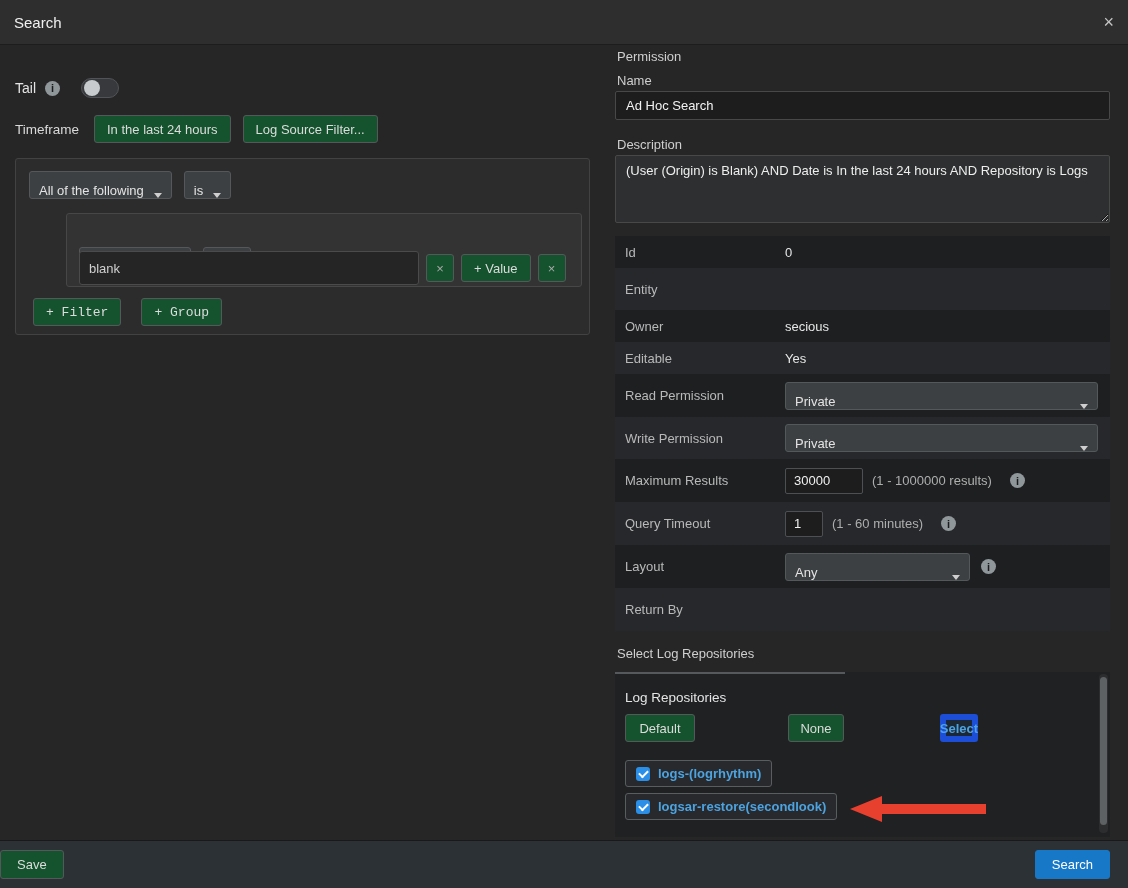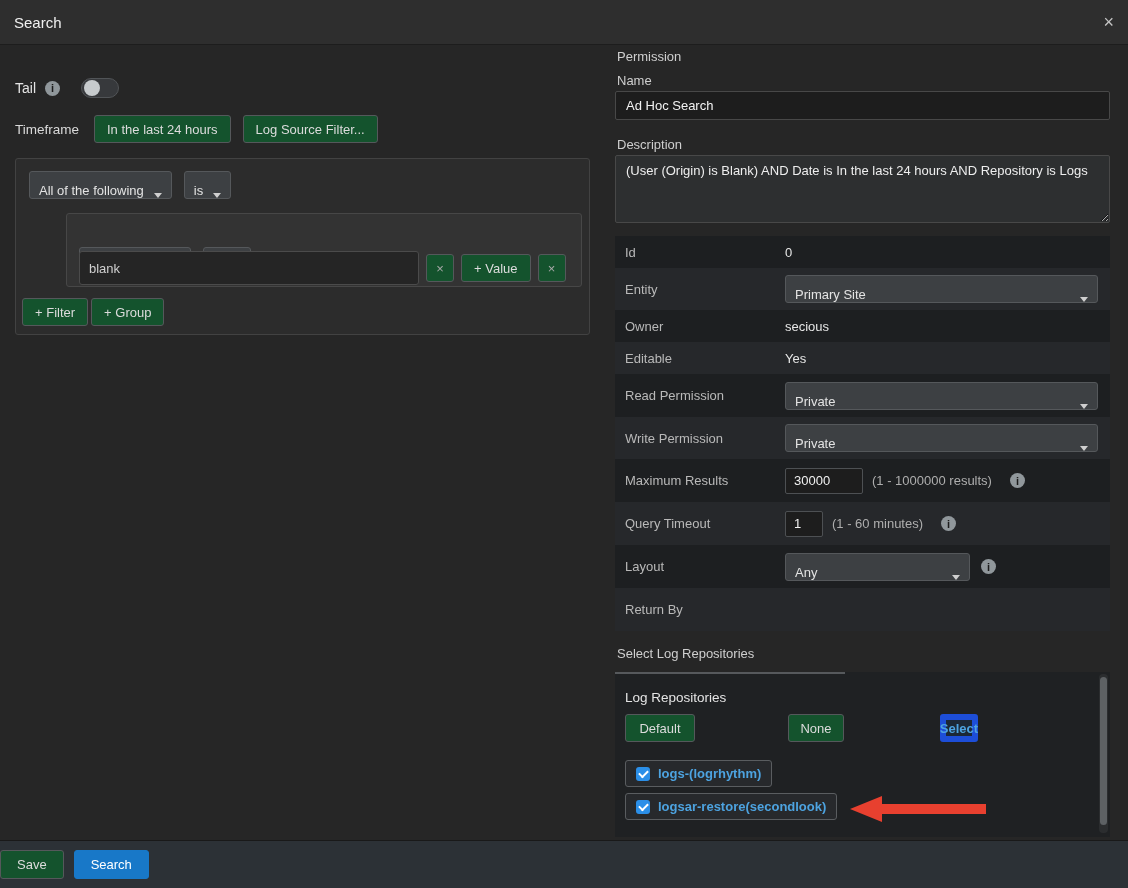--- a/index.html
+++ b/index.html
@@ -45,21 +45,21 @@
 
   .filter-box { position:absolute; left:15px; top:113px; width:575px; height:177px;
                 background:#2c2c2c; border:1px solid #424242; border-radius:3px; }
   .filter-box .g-row1 { position:absolute; left:13px; top:12px; display:flex; gap:12px; }
   .filter-inner { position:absolute; left:50px; top:54px; width:516px; height:74px;
                   background:#333333; border:1px solid #474747; border-radius:3px; }
   .filter-inner .f-row1 { position:absolute; left:12px; top:6px; display:flex; gap:12px;margin-top:27px; }
   .filter-inner .f-row2 { position:absolute; left:12px; top:37px; display:flex; gap:7px; align-items:center; }
   .filter-value-input { width:340px; height:34px; background:#252525; border:1px solid #4b4b4b;
                         border-radius:3px; color:#cfcfcf; padding:0 9px; font-size:13px; }
-  .filter-box .g-row2 { position:absolute; left:6px; top:139px; display:flex; gap:3px; }
+  .filter-box .g-row2 { position:absolute; left:17px; top:139px; display:flex; gap:20px;font-family:Liberation Mono, monospace; }
 
   
   .right-panel { position:absolute; left:615px; top:45px; width:513px; bottom:48px; }
   .rp-heading { position:absolute; left:2px; color:#cfcfcf; font-size:13px; }
   .name-input { position:absolute; left:0; top:46px; width:495px; height:29px; background:#1d1d1d;
                 border:1px solid #484848; border-radius:2px; color:#f2f2f2; padding:0 10px; font-size:13px; }
   .desc-area { position:absolute; left:0; top:110px; width:495px; height:68px; background:#2d2f30;
                border:1px solid #484848; border-radius:2px; color:#eeeeee; padding:5px 10px;
                font-size:13px; line-height:19px; resize:both; }
 
@@ -96,21 +96,21 @@
   .checkbox::after { content:""; position:absolute; left:3px; top:3px; width:7px; height:4px;
                      border-left:2px solid #fff; border-bottom:2px solid #fff; transform:rotate(-45deg); }
   .repo-scrollbar { position:absolute; right:2px; top:2px; width:9px; height:159px; background:#2b2d2f;
                     border-radius:4px; cursor:pointer; }
   .repo-scroll-thumb { position:absolute; left:1px; top:3px; width:7px; height:148px; background:#5d6164;
                        border-radius:4px; cursor:grab; }
   .annotation-arrow { position:absolute; left:233px; top:749px; width:140px; height:30px; pointer-events:none; }
 
   
   .footer { position:absolute; left:0; right:0; bottom:0; height:48px; background:#2c3136;
-            border-top:1px solid #191919; display:flex; align-items:center; justify-content:flex-start;
+            border-top:1px solid #191919; display:flex; align-items:center; justify-content:space-between;
             gap:10px; padding-right:18px; }
   .footer .btn { height:29px; padding:0 16px; }
   .btn-search { background:#1878c8; border-color:#1878c8; color:#ffffff; }
 </style>
 </head>
 <body>
 
 <div class="dialog">
 
   <div class="titlebar">
@@ -181,26 +181,20 @@
 
     <div class="ptable">
 
       <div class="prow h32">
         <div class="plabel">Id</div>
         <div class="pvalue">0</div>
       </div>
 
       <div class="prow h42">
         <div class="plabel">Entity</div>
-        <div class="pvalue">
-          <span class="dd dd-w313">
-            <span>Primary Site</span>
-            <span class="caret"></span>
-          </span>
-        </div>
       </div>
 
       <div class="prow h32">
         <div class="plabel">Owner</div>
         <div class="pvalue">secious</div>
       </div>
 
       <div class="prow h32">
         <div class="plabel">Editable</div>
         <div class="pvalue">Yes</div>

